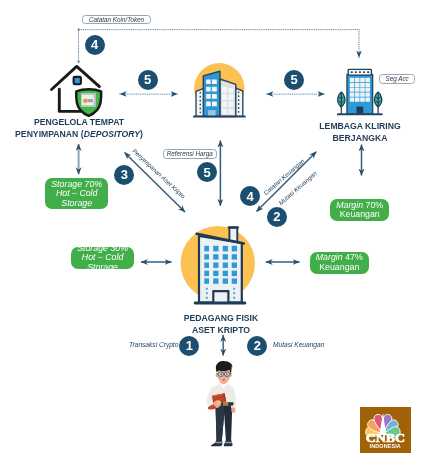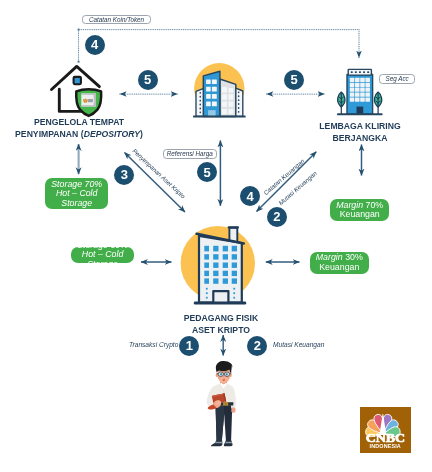--- a/index.html
+++ b/index.html
@@ -350,31 +350,31 @@
   <div class="node-title" style="left:145.5px;top:311.5px;width:150px;">
     <div>PEDAGANG FISIK</div>
     <div>ASET KRIPTO</div>
   </div>
 
   <div class="green-box" style="left:45.4px;top:178.4px;width:62.6px;height:31px;">
     <div>Storage 70%</div>
     <div>Hot – Cold</div>
     <div>Storage</div>
   </div>
-  <div class="green-box" style="left:70.9px;top:246.9px;width:63.4px;height:16px;">
+  <div class="green-box" style="left:70.9px;top:246.9px;width:63.4px;height:22px;">
     <div>Storage 30%</div>
     <div>Hot – Cold</div>
     <div>Storage</div>
   </div>
   <div class="green-box" style="left:330.2px;top:178.8px;width:59px;height:22.6px;margin-top:20px;">
     <div><span>Margin</span><span class="ni"> 70%</span></div>
     <div class="ni">Keuangan</div>
   </div>
   <div class="green-box" style="left:309.7px;top:251.9px;width:59.2px;height:21.7px;">
-    <div><span>Margin</span><span class="ni"> 30%</span></div>
+    <div><span>Margin</span><span class="ni"> 47%</span></div>
     <div class="ni">Keuangan</div>
   </div>
 
   <div class="wlabel" style="left:82.1px;top:14.7px;width:69px;height:9.6px;">Catatan Koin/Token</div>
   <div class="wlabel" style="left:162.8px;top:149.3px;width:53.9px;height:9.3px;">Referensi Harga</div>
   <div class="wlabel" style="left:378.9px;top:73.8px;width:36.4px;height:10px;">Seg Acc</div>
 
   <div class="badge" style="left:84.5px;top:34.5px;width:20px;height:20px;font-size:13px;">4</div>
   <div class="badge" style="left:137.7px;top:69.9px;width:20px;height:20px;font-size:13px;">5</div>
   <div class="badge" style="left:284.2px;top:69.7px;width:20px;height:20px;font-size:13px;">5</div>

